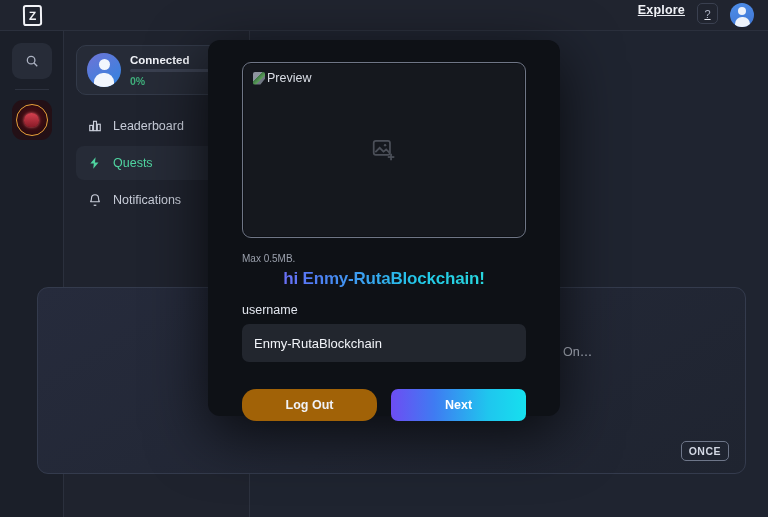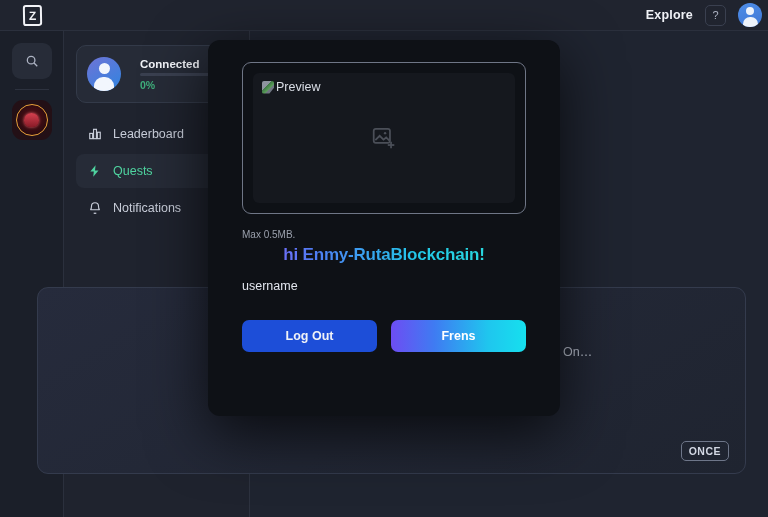--- a/index.html
+++ b/index.html
@@ -22,22 +22,23 @@
   .brand-logo {
     width:64px; height:31px; display:flex; align-items:center; justify-content:center;
   }
   .zlogo {
     width:19px; height:21px; border:2px solid #f2f3f7; border-radius:3px;
     display:flex; align-items:center; justify-content:center;
     font-size:12px; font-weight:bold; color:#f2f3f7; line-height:1;
     transform:rotate(-1deg);
   }
   .topbar-right {
-    margin-left:auto; display:flex; align-items:center; gap:12px;
-    padding-right:6px;
+    margin-left:auto; display:flex; gap:12px;
+    padding-right:14px;
+    text-decoration:underline;
   }
   .explore-link {
     font-size:12.5px; font-weight:bold; color:#f0f2f7; letter-spacing:.2px;
   }
   .help-btn {
     width:21px; height:21px; border:1px solid #3a4050; border-radius:5px;
     display:flex; align-items:center; justify-content:center;
     font-size:11px; color:#aeb4c4;
   }
   .avatar-top {
@@ -87,23 +88,23 @@
   }
 
   
   .navpanel {
     position:absolute; left:64px; top:31px; width:186px; height:486px;
     background:#1f232e;
     border-right:1px solid #2d323f;
     padding:14px 12px 0 12px;
   }
   .connected-card {
-    height:58px; border:1px solid #333a49; border-radius:10px;
+    height:50px; border:1px solid #333a49; border-radius:10px;
     background:#262b37;
-    display:flex; align-items:center; gap:19px;
+    display:flex; align-items:center; gap:9px;
     padding:0 10px; position:relative; overflow:hidden;
   }
   .conn-avatar {
     width:34px; height:34px; border-radius:50%; flex:0 0 34px;
     background:linear-gradient(145deg,#6f74d6,#2f84e0);
     position:relative; overflow:hidden;
   }
   .conn-avatar::before {
     content:""; position:absolute; left:50%; top:6px; width:11px; height:11px;
     margin-left:-5.5px; border-radius:50%; background:#f2f6fd;
@@ -165,22 +166,22 @@
 
   
   .modal {
     position:absolute; left:208px; top:40px; width:352px; height:376px;
     background:#0e1116; border-radius:12px;
     box-shadow:0 18px 60px rgba(0,0,0,.72);
     padding:22px 34px;
     z-index:20;
   }
   .upload-box {
-    height:152px; border:1px solid #6f7686; border-radius:9px;
-    padding:10px;
+    height:176px; border:1px solid #6f7686; border-radius:9px;
+    padding:1px;
   }
   .upload-inner {
     width:100%; height:100%; border-radius:6px; background:#15181e;
     position:relative;
     display:flex; align-items:center; justify-content:center;
   }
   .broken-img {
     position:absolute; left:9px; top:7px; display:flex; align-items:center; gap:2px;
   }
   .broken-glyph {
@@ -198,21 +199,21 @@
     -webkit-background-clip:text; background-clip:text; color:transparent;
   }
   .field-label { margin-top:14px; font-size:12.5px; color:#e2e6ee; }
   .field-input {
     margin-top:7px; height:38px; border-radius:7px; background:#22262e;
     display:flex; align-items:center; padding:0 12px;
     font-size:13px; color:#f2f4f9;
   }
   .modal-actions { margin-top:27px; display:flex; gap:14px; }
   .btn-logout {
-    flex:1; height:32px; border-radius:7px; background:#1d4ed8;
+    flex:1; height:32px; border-radius:14px; background:#a16207;
     display:flex; align-items:center; justify-content:center;
     font-size:12.5px; font-weight:bold; color:#f0f2f7;
   }
   .btn-next {
     flex:1; height:32px; border-radius:7px;
     background:linear-gradient(90deg,#6d4df3 0%,#3f7bf2 32%,#1fc6ee 72%,#16e0ee 100%);
     display:flex; align-items:center; justify-content:center;
     font-size:12.5px; font-weight:bold; color:#ffffff;
   }
   svg { display:block; }
@@ -336,20 +337,21 @@
           </svg>
         </span>
       </div>
     </div>
 
     <div class="maxsize">Max 0.5MB.</div>
 
     <div class="greeting">hi Enmy-RutaBlockchain!</div>
 
     <div class="field-label">username</div>
+    <div class="field-input" placeholder="username">Enmy-RutaBlockchain</div>
 
     <div class="modal-actions">
       <div class="btn-logout">Log Out</div>
-      <div class="btn-next">Frens</div>
+      <div class="btn-next">Next</div>
     </div>
   </div>
 
 </div>
 
 </body></html>

